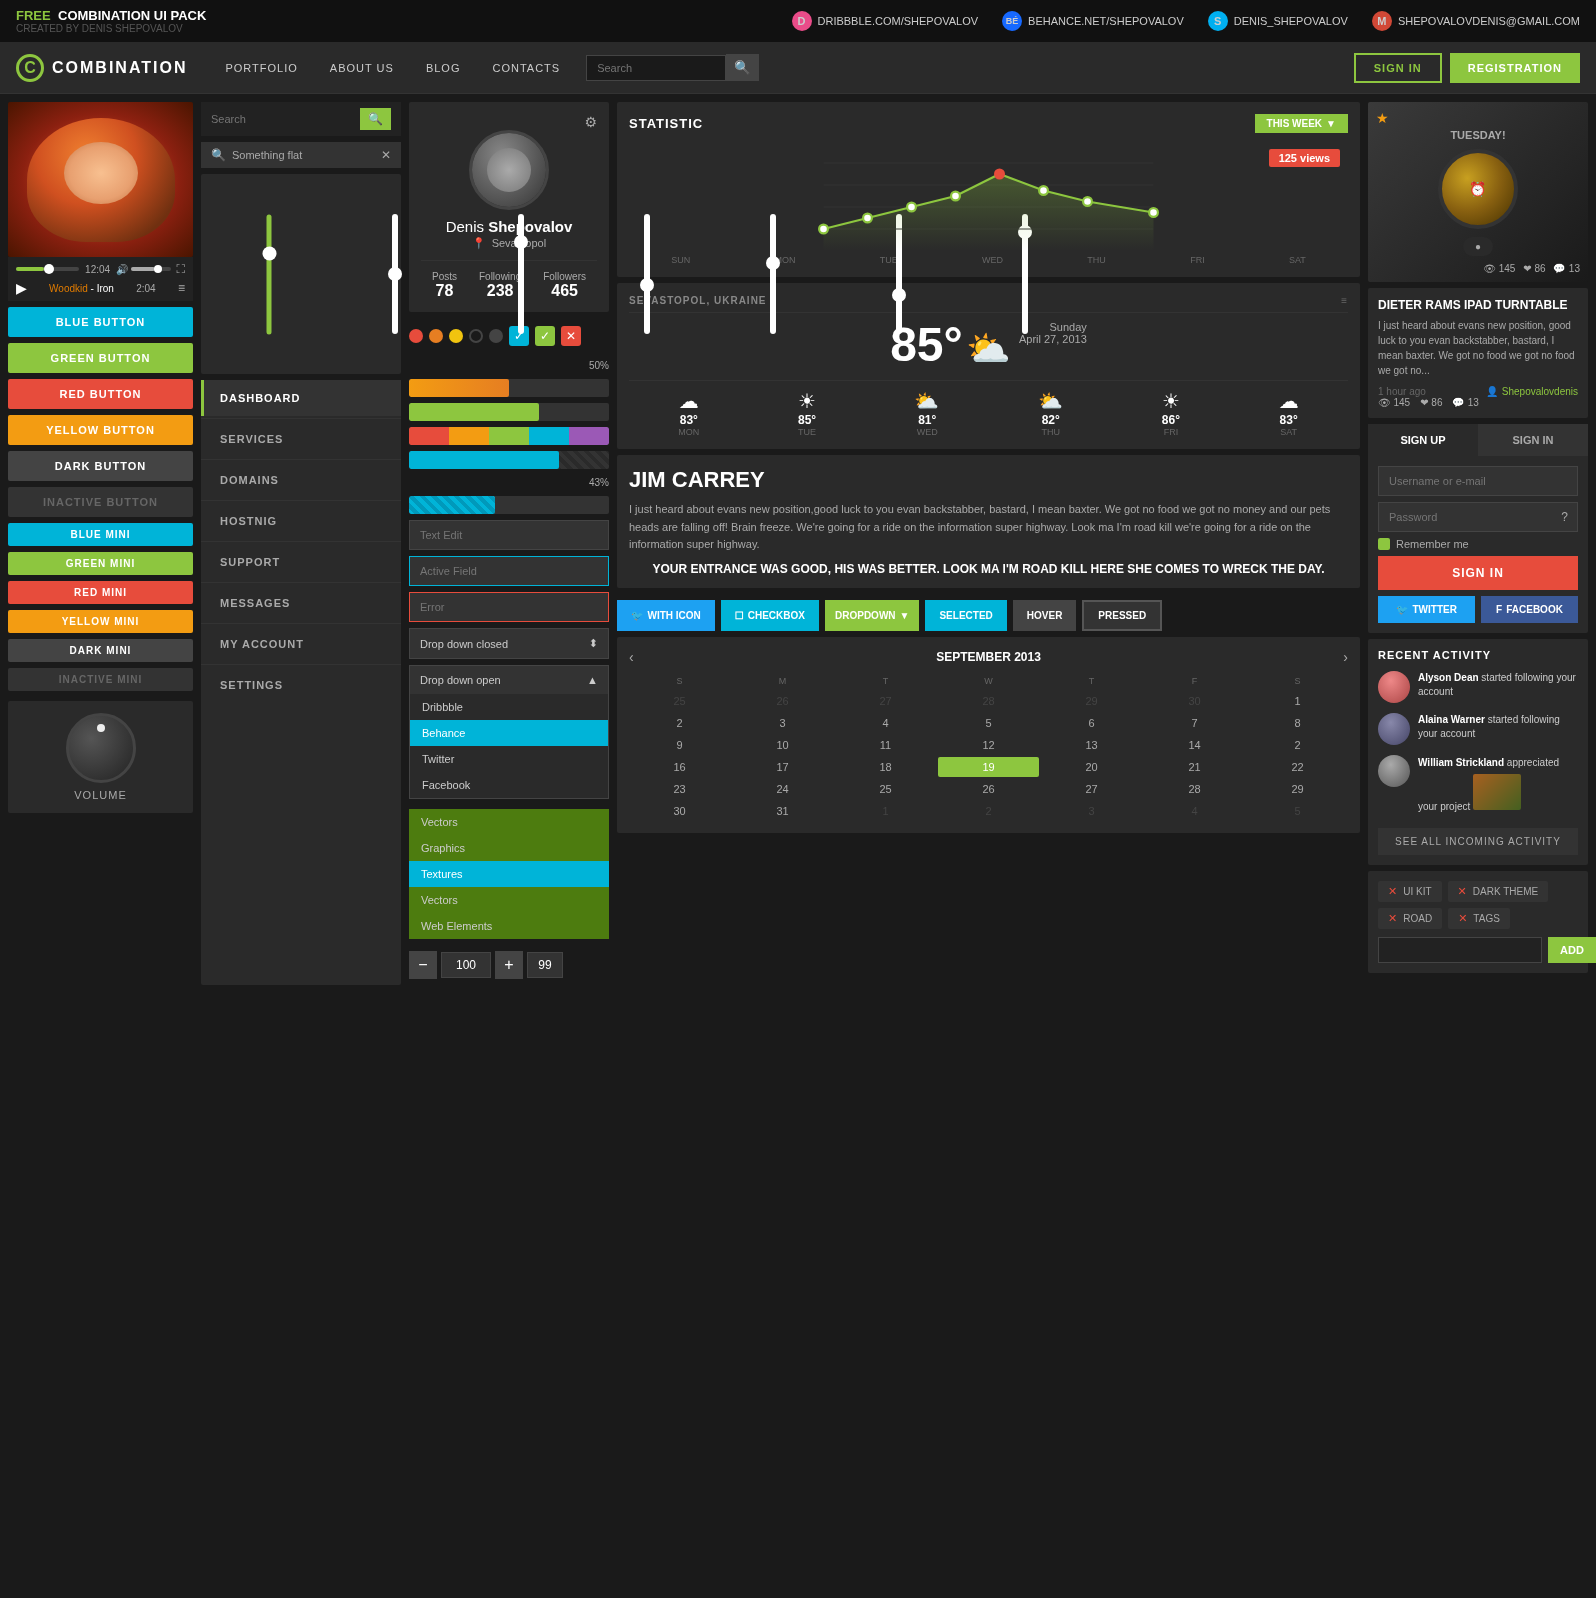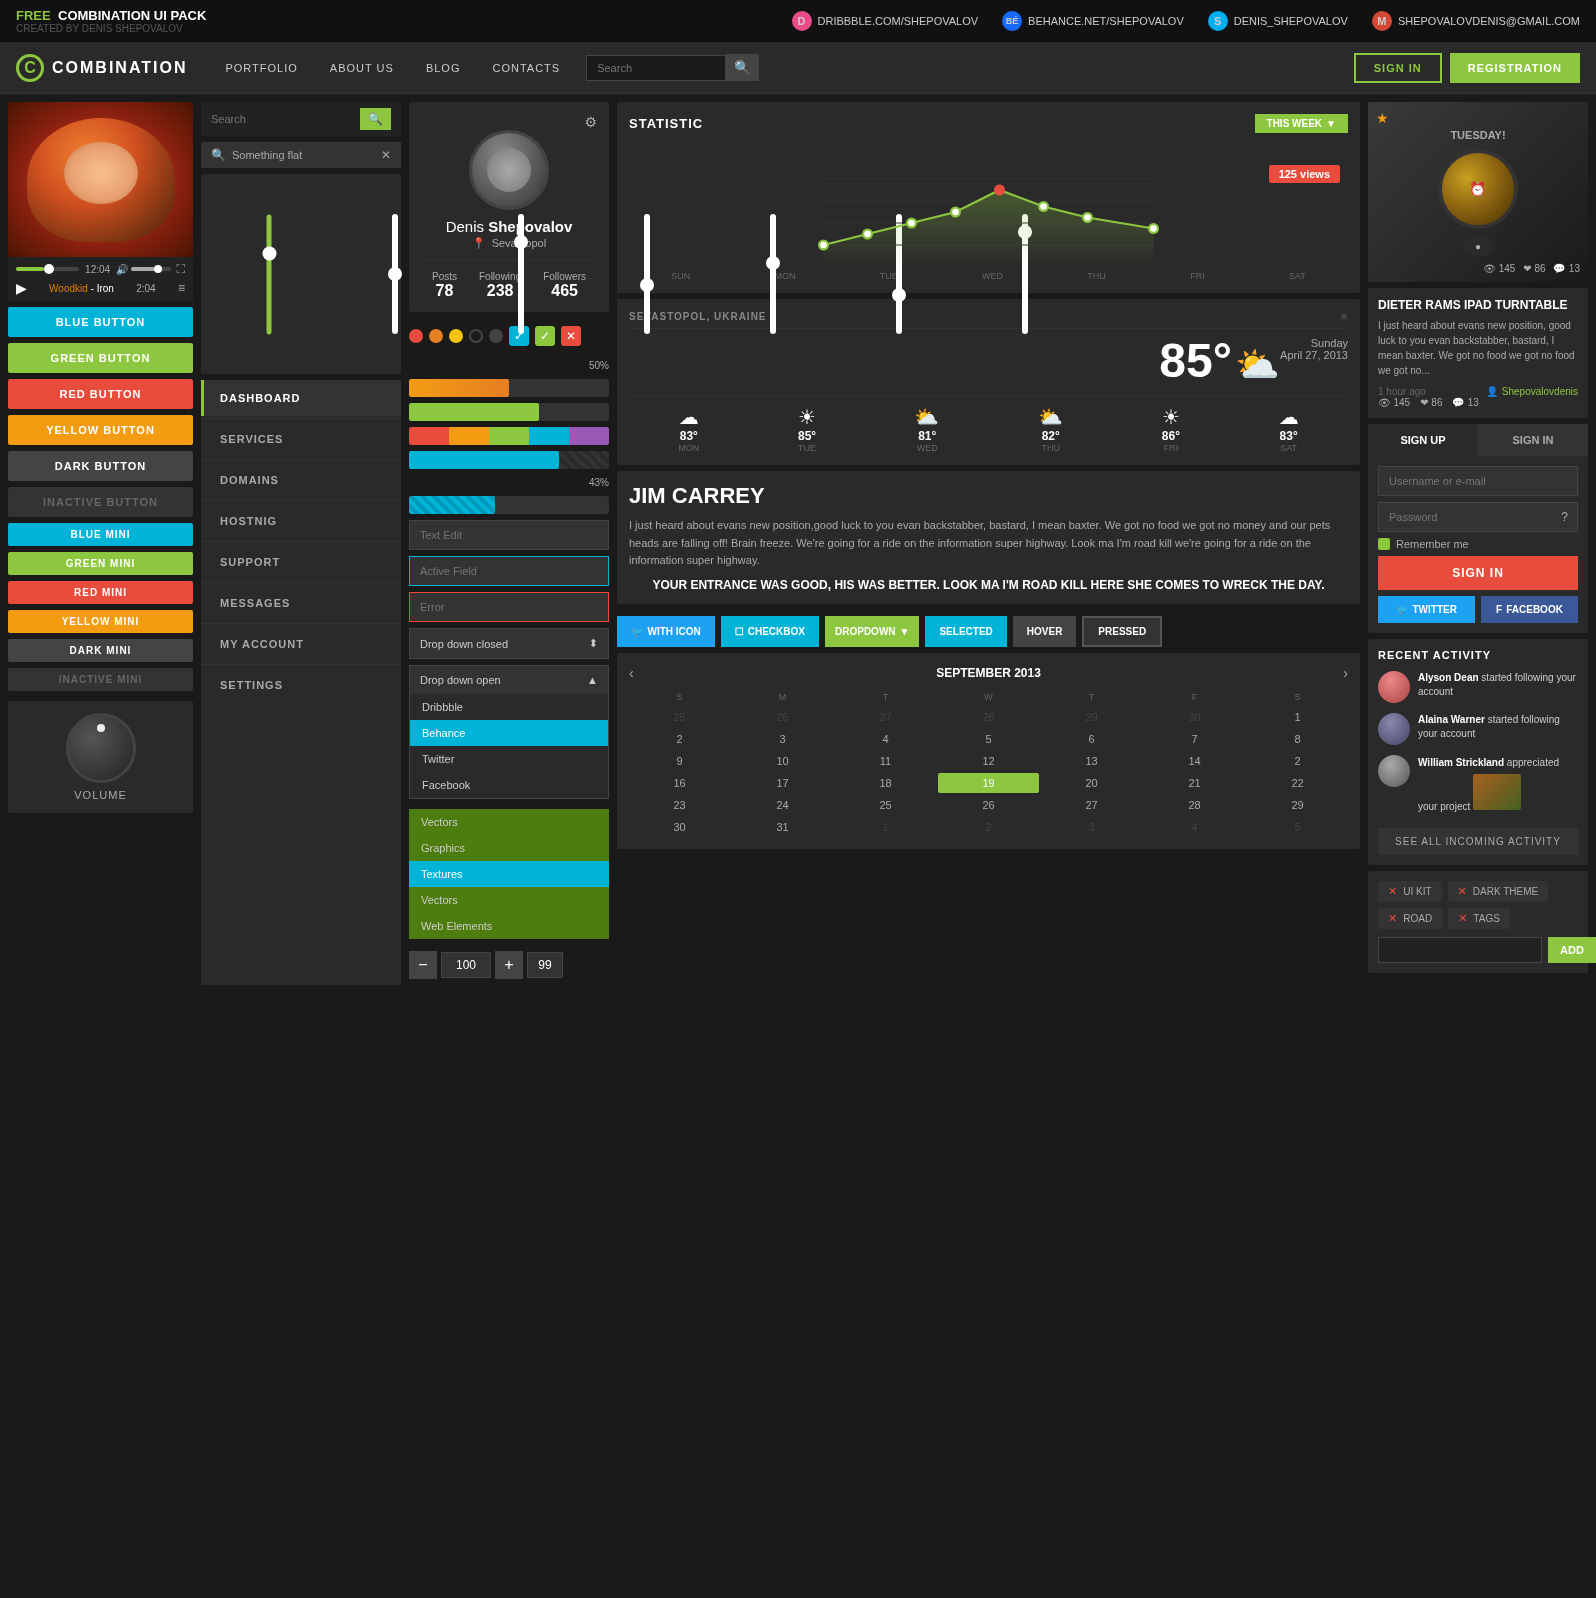--- a/index.html
+++ b/index.html
@@ -142,32 +142,32 @@
     .stepper { display: flex; align-items: center; gap: 4px; padding: 6px 0; }
     .stepper-btn { background: #444; border: none; color: #fff; width: 28px; height: 28px; font-size: 16px; cursor: pointer; display: flex; align-items: center; justify-content: center; }
     .stepper-input { background: #333; border: 1px solid #444; color: #fff; text-align: center; width: 50px; padding: 5px; font-size: 12px; }
     .stepper-num { background: #333; border: 1px solid #444; color: #fff; text-align: center; width: 36px; padding: 5px; font-size: 12px; }
 
     
     .col4 { flex: 1; display: flex; flex-direction: column; gap: 6px; }
 
     
     .stats-section { background: #2a2a2a; padding: 12px; border-radius: 2px; }
-    .stats-header { display: flex; align-items: center; justify-content: space-between; margin-bottom: 24px; }
+    .stats-header { display: flex; align-items: center; justify-content: space-between; margin-bottom: 8px; }
     .stats-title { font-size: 13px; font-weight: bold; color: #fff; text-transform: uppercase; letter-spacing: 1px; }
     .stats-week-btn { background: #8dc63f; color: #fff; padding: 4px 12px; font-size: 10px; font-weight: bold; cursor: pointer; border: none; display: flex; align-items: center; gap: 4px; text-transform: uppercase; }
     .chart-svg { width: 100%; height: 100%; }
     .chart-tooltip { position: absolute; top: 8px; right: 8px; background: #e74c3c; color: #fff; padding: 3px 10px; font-size: 11px; font-weight: bold; border-radius: 2px; }
     .chart-days { display: flex; justify-content: space-around; margin-top: 4px; }
     .chart-day { font-size: 9px; color: #666; }
 
     
     .weather-section { background: #2a2a2a; padding: 12px; border-radius: 2px; }
     .weather-location { font-size: 10px; font-weight: bold; color: #888; text-transform: uppercase; letter-spacing: 1px; border-bottom: 1px solid #333; padding-bottom: 6px; margin-bottom: 8px; }
-    .weather-main { display: flex; justify-content: flex-end; align-items: flex-start; }
+    .weather-main { display: flex; justify-content: center; align-items: flex-start; gap: 8px; }
     .weather-temp { font-size: 48px; font-weight: bold; color: #fff; line-height: 1; }
     .weather-icon { font-size: 36px; }
     .weather-date { text-align: right; color: #aaa; font-size: 11px; }
     .weather-forecast { display: flex; justify-content: space-around; margin-top: 10px; padding-top: 8px; border-top: 1px solid #333; }
     .forecast-day { text-align: center; }
     .forecast-icon { font-size: 20px; }
     .forecast-temp { font-size: 12px; font-weight: bold; }
     .forecast-label { font-size: 9px; color: #666; }
 
     

